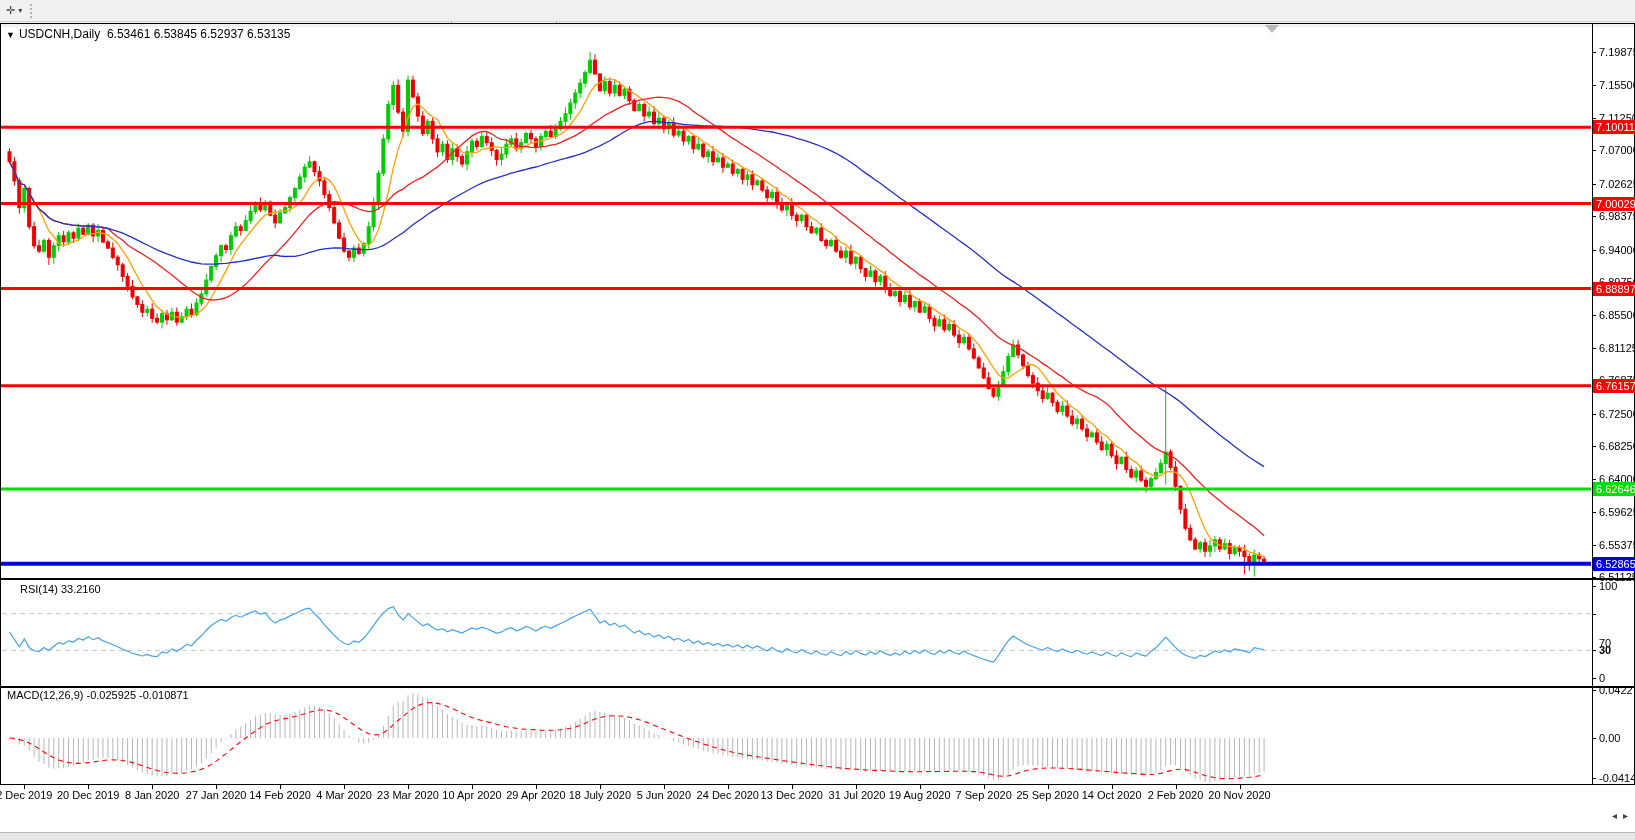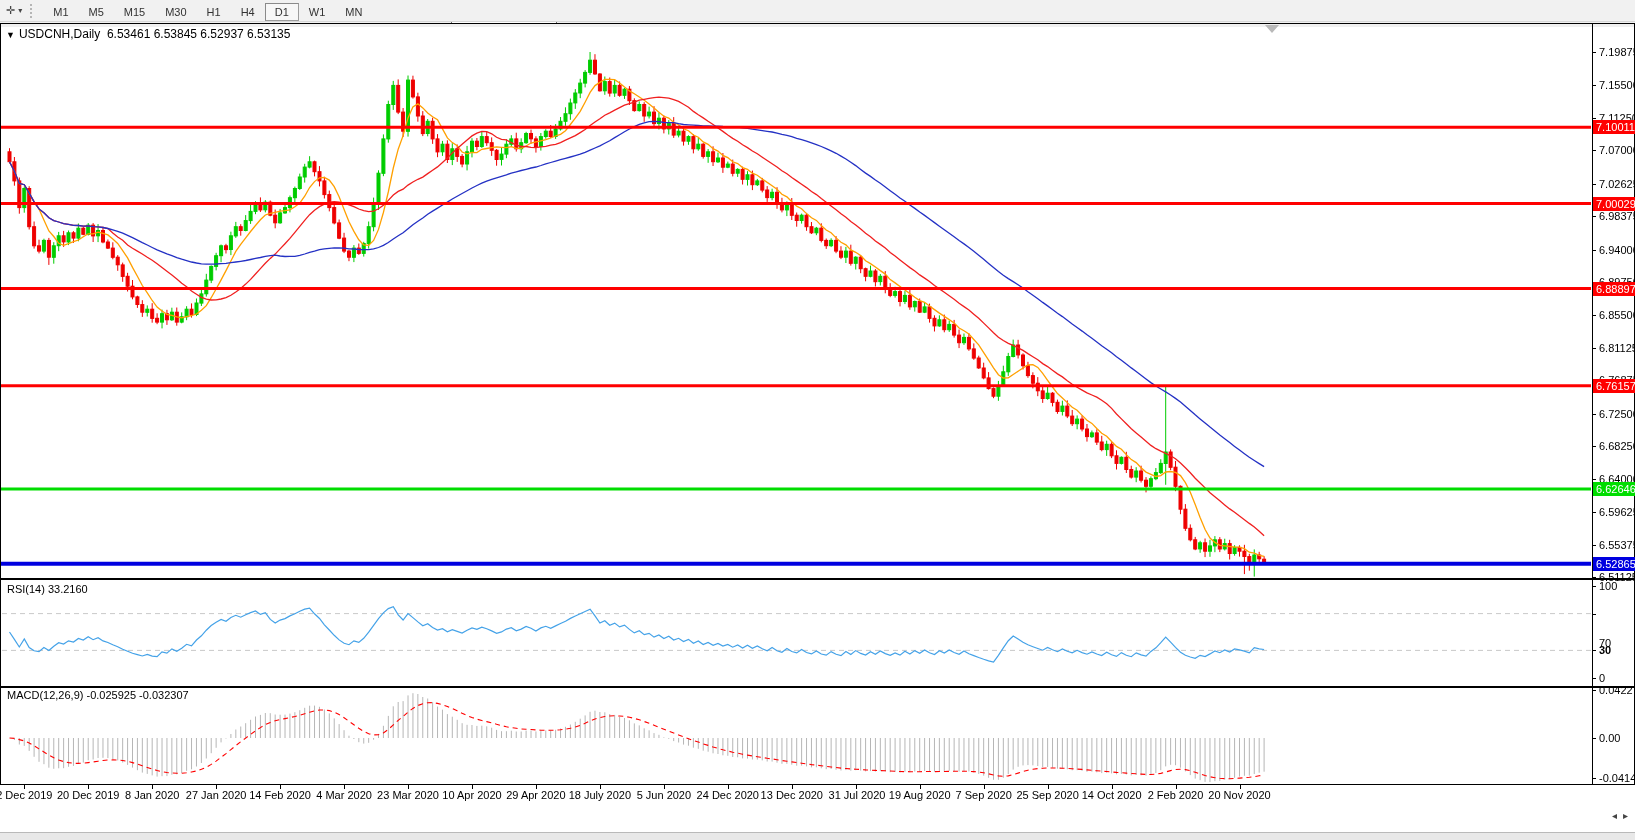--- a/index.html
+++ b/index.html
@@ -41,21 +41,20 @@
 </style>
 </head>
 <body>
 
 <div id="stage">
 
   <div id="toolbar" class="abs">
     <span class="tool-icon">✛</span>
     <span class="tool-caret">▾</span>
     <span class="grip"></span>
-    <div id="tf-buttons"><span class="tfbtn">M1</span><span class="tfbtn">M5</span><span class="tfbtn">M15</span><span class="tfbtn">M30</span><span class="tfbtn">H1</span><span class="tfbtn">H4</span><span class="tfbtn active">D1</span><span class="tfbtn">W1</span><span class="tfbtn">MN</span></div>
   </div>
 
   <div class="abs blk" style="left:0;top:23px;width:1635px;height:1px;"></div>
   <div class="abs blk" style="left:0;top:24px;width:1px;height:760px;"></div>
   <div class="abs blk" style="left:1634px;top:24px;width:1px;height:760px;"></div>
   <div class="abs blk" style="left:1592px;top:24px;width:1px;height:760px;"></div>
   <div class="abs blk" style="left:0;top:578px;width:1635px;height:2px;"></div>
   <div class="abs blk" style="left:0;top:686px;width:1635px;height:2px;"></div>
   <div class="abs blk" style="left:0;top:784px;width:1635px;height:1px;"></div>
 
@@ -941,22 +940,22 @@
       <div class="abs vtick" style="left: 1047.6px; top: 785px;"></div>
       <div class="abs date-label" style="left: 1047.6px;">25 Sep 2020</div>
       <div class="abs vtick" style="left: 1111.6px; top: 785px;"></div>
       <div class="abs date-label" style="left: 1111.6px;">14 Oct 2020</div>
       <div class="abs vtick" style="left: 1175.5px; top: 785px;"></div>
       <div class="abs date-label" style="left: 1175.5px;">2 Feb 2020</div>
       <div class="abs vtick" style="left: 1239.5px; top: 785px;"></div>
       <div class="abs date-label" style="left: 1239.5px;">20 Nov 2020</div>
     </div>
 
-  <div class="abs ind-label" style="left:7px;top:583px;">RSI(14) 33.2160</div>
-  <div class="abs ind-label" style="left:7px;top:689px;">MACD(12,26,9) -0.025925 -0.032307</div>
+  <div class="abs ind-label" style="left:20px;top:583px;">RSI(14) 33.2160</div>
+  <div class="abs ind-label" style="left:7px;top:689px;">MACD(12,26,9) -0.025925 -0.010871</div>
 
   <div id="tabbar">
       <span class="tab">EURUSD,Daily</span>
       <span class="tabsep">│</span>
       <span class="tab">USDCHF,Daily</span>
       <span class="tabsep">│</span>
       <span class="tab">AUDUSD,Daily</span>
       <span class="tabsep">│</span>
       <span class="tab">USDCAD,Daily</span>
       <span class="tab active">USDCNH,Daily</span>

